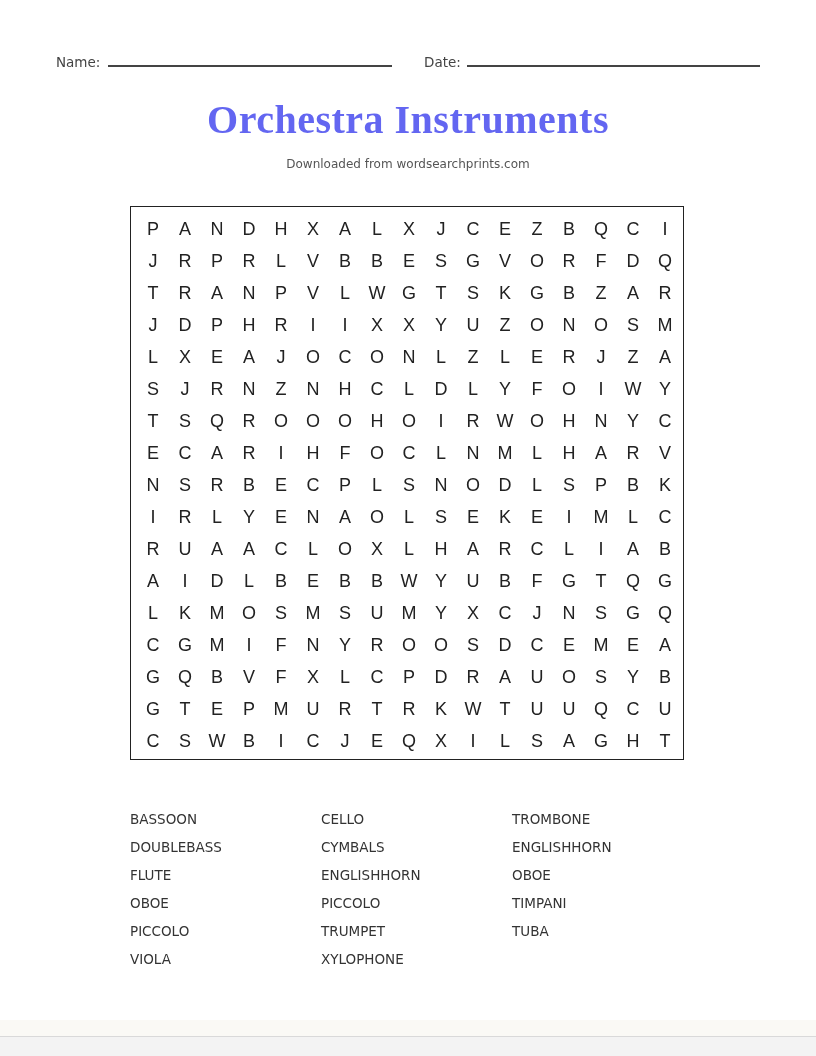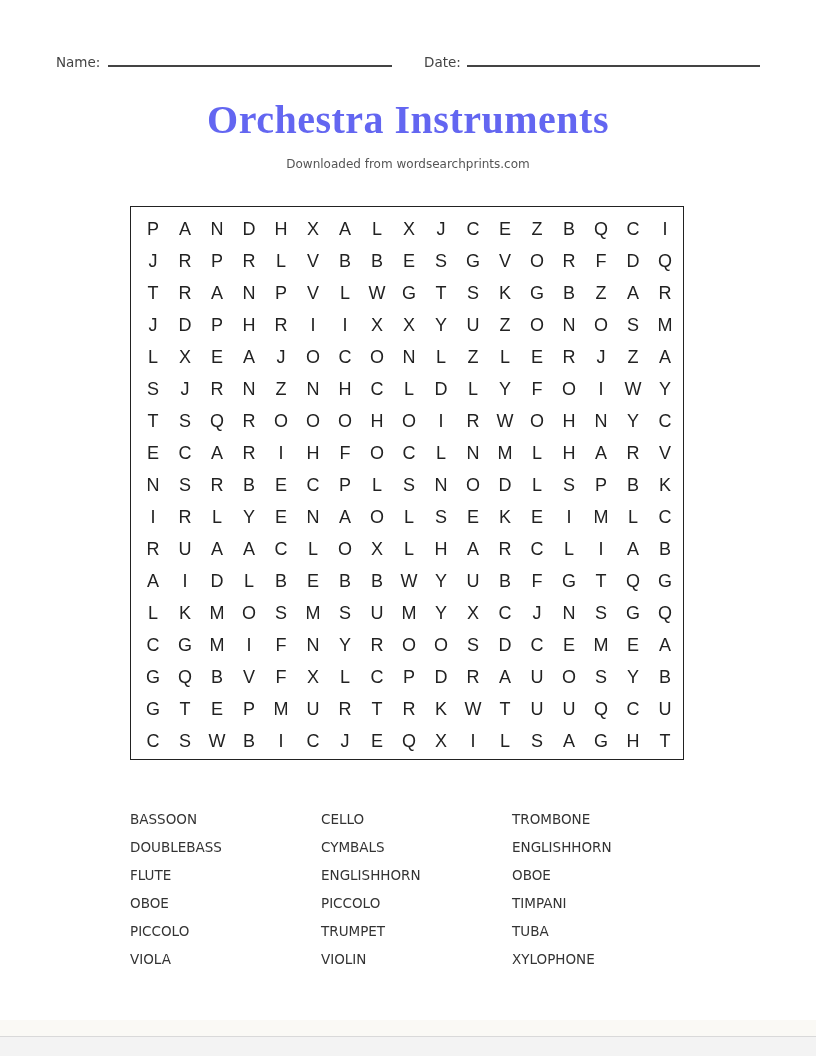--- a/index.html
+++ b/index.html
@@ -441,18 +441,17 @@
     <div class="word">FLUTE</div>
     <div class="word">ENGLISHHORN</div>
     <div class="word">OBOE</div>
     <div class="word">OBOE</div>
     <div class="word">PICCOLO</div>
     <div class="word">TIMPANI</div>
     <div class="word">PICCOLO</div>
     <div class="word">TRUMPET</div>
     <div class="word">TUBA</div>
     <div class="word">VIOLA</div>
-    <div class="word">VIOLIN</div>
     <div class="word">XYLOPHONE</div>
   </div>
 
 <div class="footer-band"></div>
 <div class="footer-grey"></div>
 
 </body></html>

